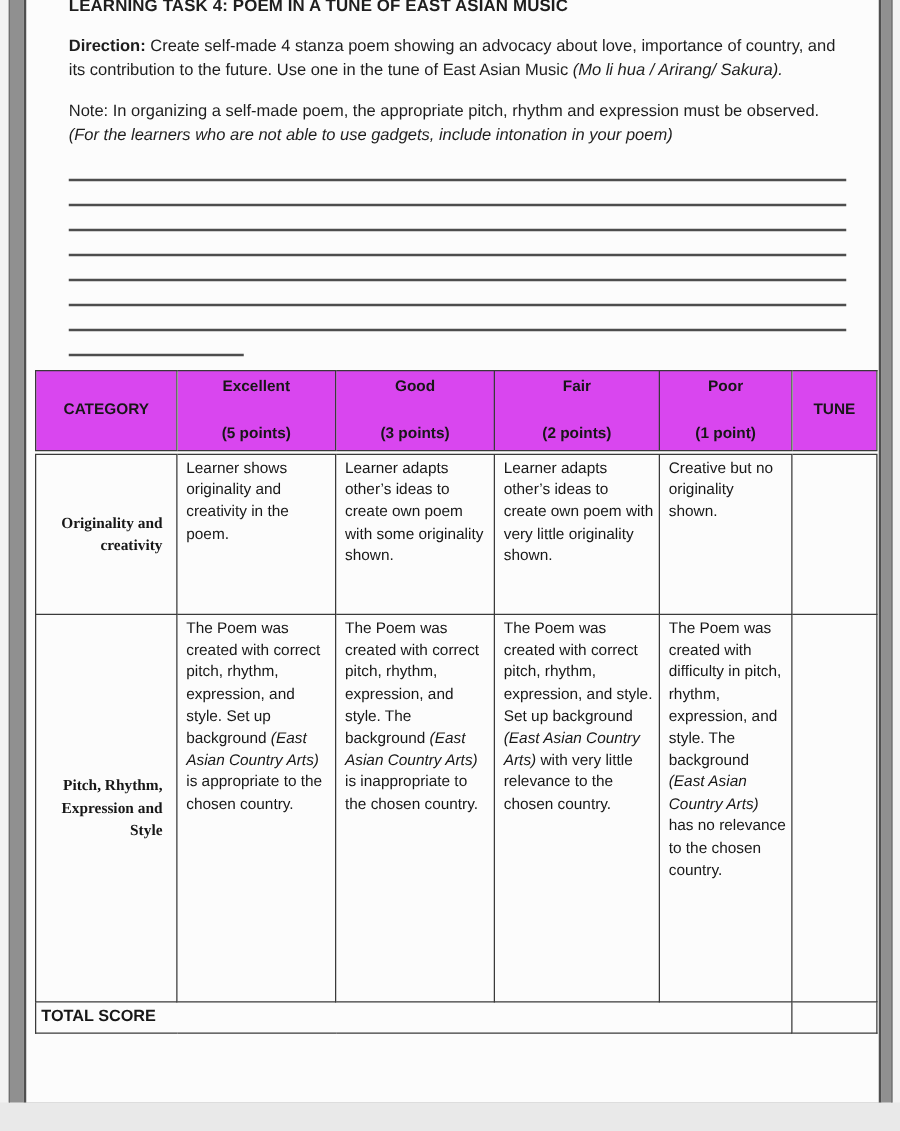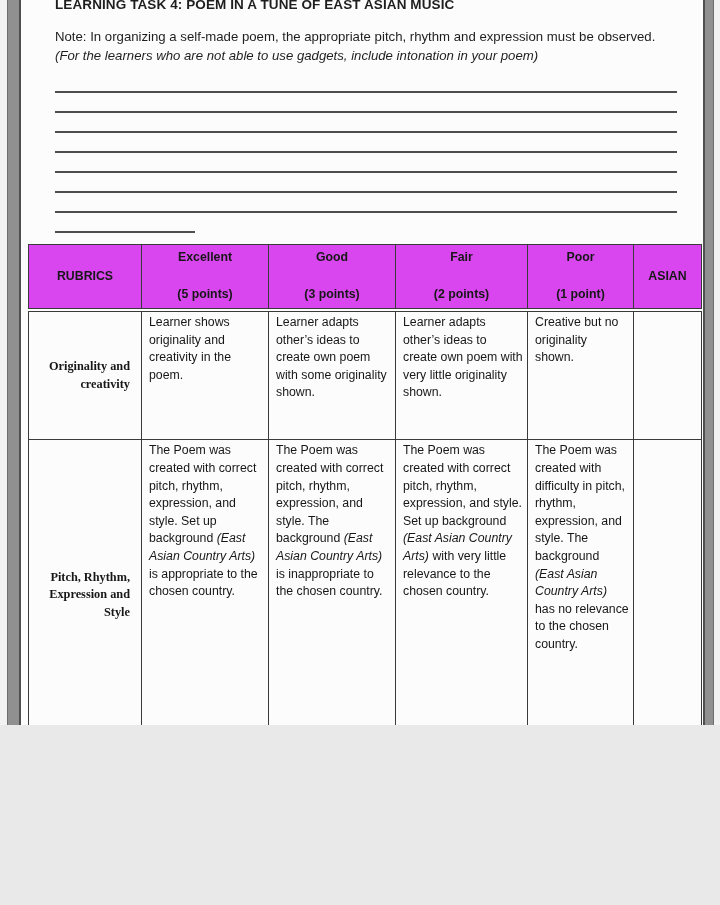--- a/index.html
+++ b/index.html
@@ -6,21 +6,21 @@
   html, body { margin: 0; padding: 0; }
   body {
     width: 720px; height: 905px;
     background: #e9e9e9;
     font-family: "Liberation Sans", sans-serif;
     color: #1e1e1e;
     overflow: hidden;
   }
   .photo {
     position: relative;
-    width: 720px; height: 725px;
+    width: 720px; height: 882px;
     background: #f2f2f2;
     overflow: hidden;
   }
   
   .frame {
     position: absolute;
     left: 7px; top: -14px;
     width: 707px; height: 914px;
     background: #909090;
     border: 1px solid #6e6e6e;
@@ -98,20 +98,21 @@
 </style>
 </head>
 <body>
 
 <div class="photo">
   <div class="frame">
     <div class="page">
 
       <div class="title">LEARNING TASK 4: POEM IN A TUNE OF EAST ASIAN MUSIC</div>
 
+      <div class="para"><span class="lbl">Direction:</span><span> Create self-made 4 stanza poem showing an advocacy about love, importance of country, and its contribution to the future. Use one in the tune of East Asian Music </span><em>(Mo li hua / Arirang/ Sakura).</em></div>
 
       <div class="para"><span>Note: In organizing a self-made poem, the appropriate pitch, rhythm and expression must be observed. </span><em>(For the learners who are not able to use gadgets, include intonation in your poem)</em></div>
 
       <div class="lines">
         <div class="wline"></div>
         <div class="wline"></div>
         <div class="wline"></div>
         <div class="wline"></div>
         <div class="wline"></div>
         <div class="wline"></div>
@@ -125,40 +126,40 @@
           <col style="width:113px">
           <col style="width:127px">
           <col style="width:127px">
           <col style="width:132px">
           <col style="width:106px">
           <col style="width:68px">
         </colgroup>
         <thead>
           <tr>
             <th>
-                <div>RUBRICS</div>
+                <div>CATEGORY</div>
               </th>
             <th>
                 <div>Excellent</div>
                 <div class="pts">(5 points)</div>
               </th>
             <th>
                 <div>Good</div>
                 <div class="pts">(3 points)</div>
               </th>
             <th>
                 <div>Fair</div>
                 <div class="pts">(2 points)</div>
               </th>
             <th>
                 <div>Poor</div>
                 <div class="pts">(1 point)</div>
               </th>
             <th>
-                <div>ASIAN</div>
+                <div>TUNE</div>
               </th>
           </tr>
         </thead>
         <tbody>
           <tr class="r1">
             <td class="cat">Originality and creativity</td>
             <td><span>Learner shows originality and creativity in the poem.</span><em></em><span></span></td>
             <td><span>Learner adapts other’s ideas to create own poem with some originality shown.</span><em></em><span></span></td>
             <td><span>Learner adapts other’s ideas to create own poem with very little originality shown.</span><em></em><span></span></td>
             <td><span>Creative but no originality shown.</span><em></em><span></span></td>

